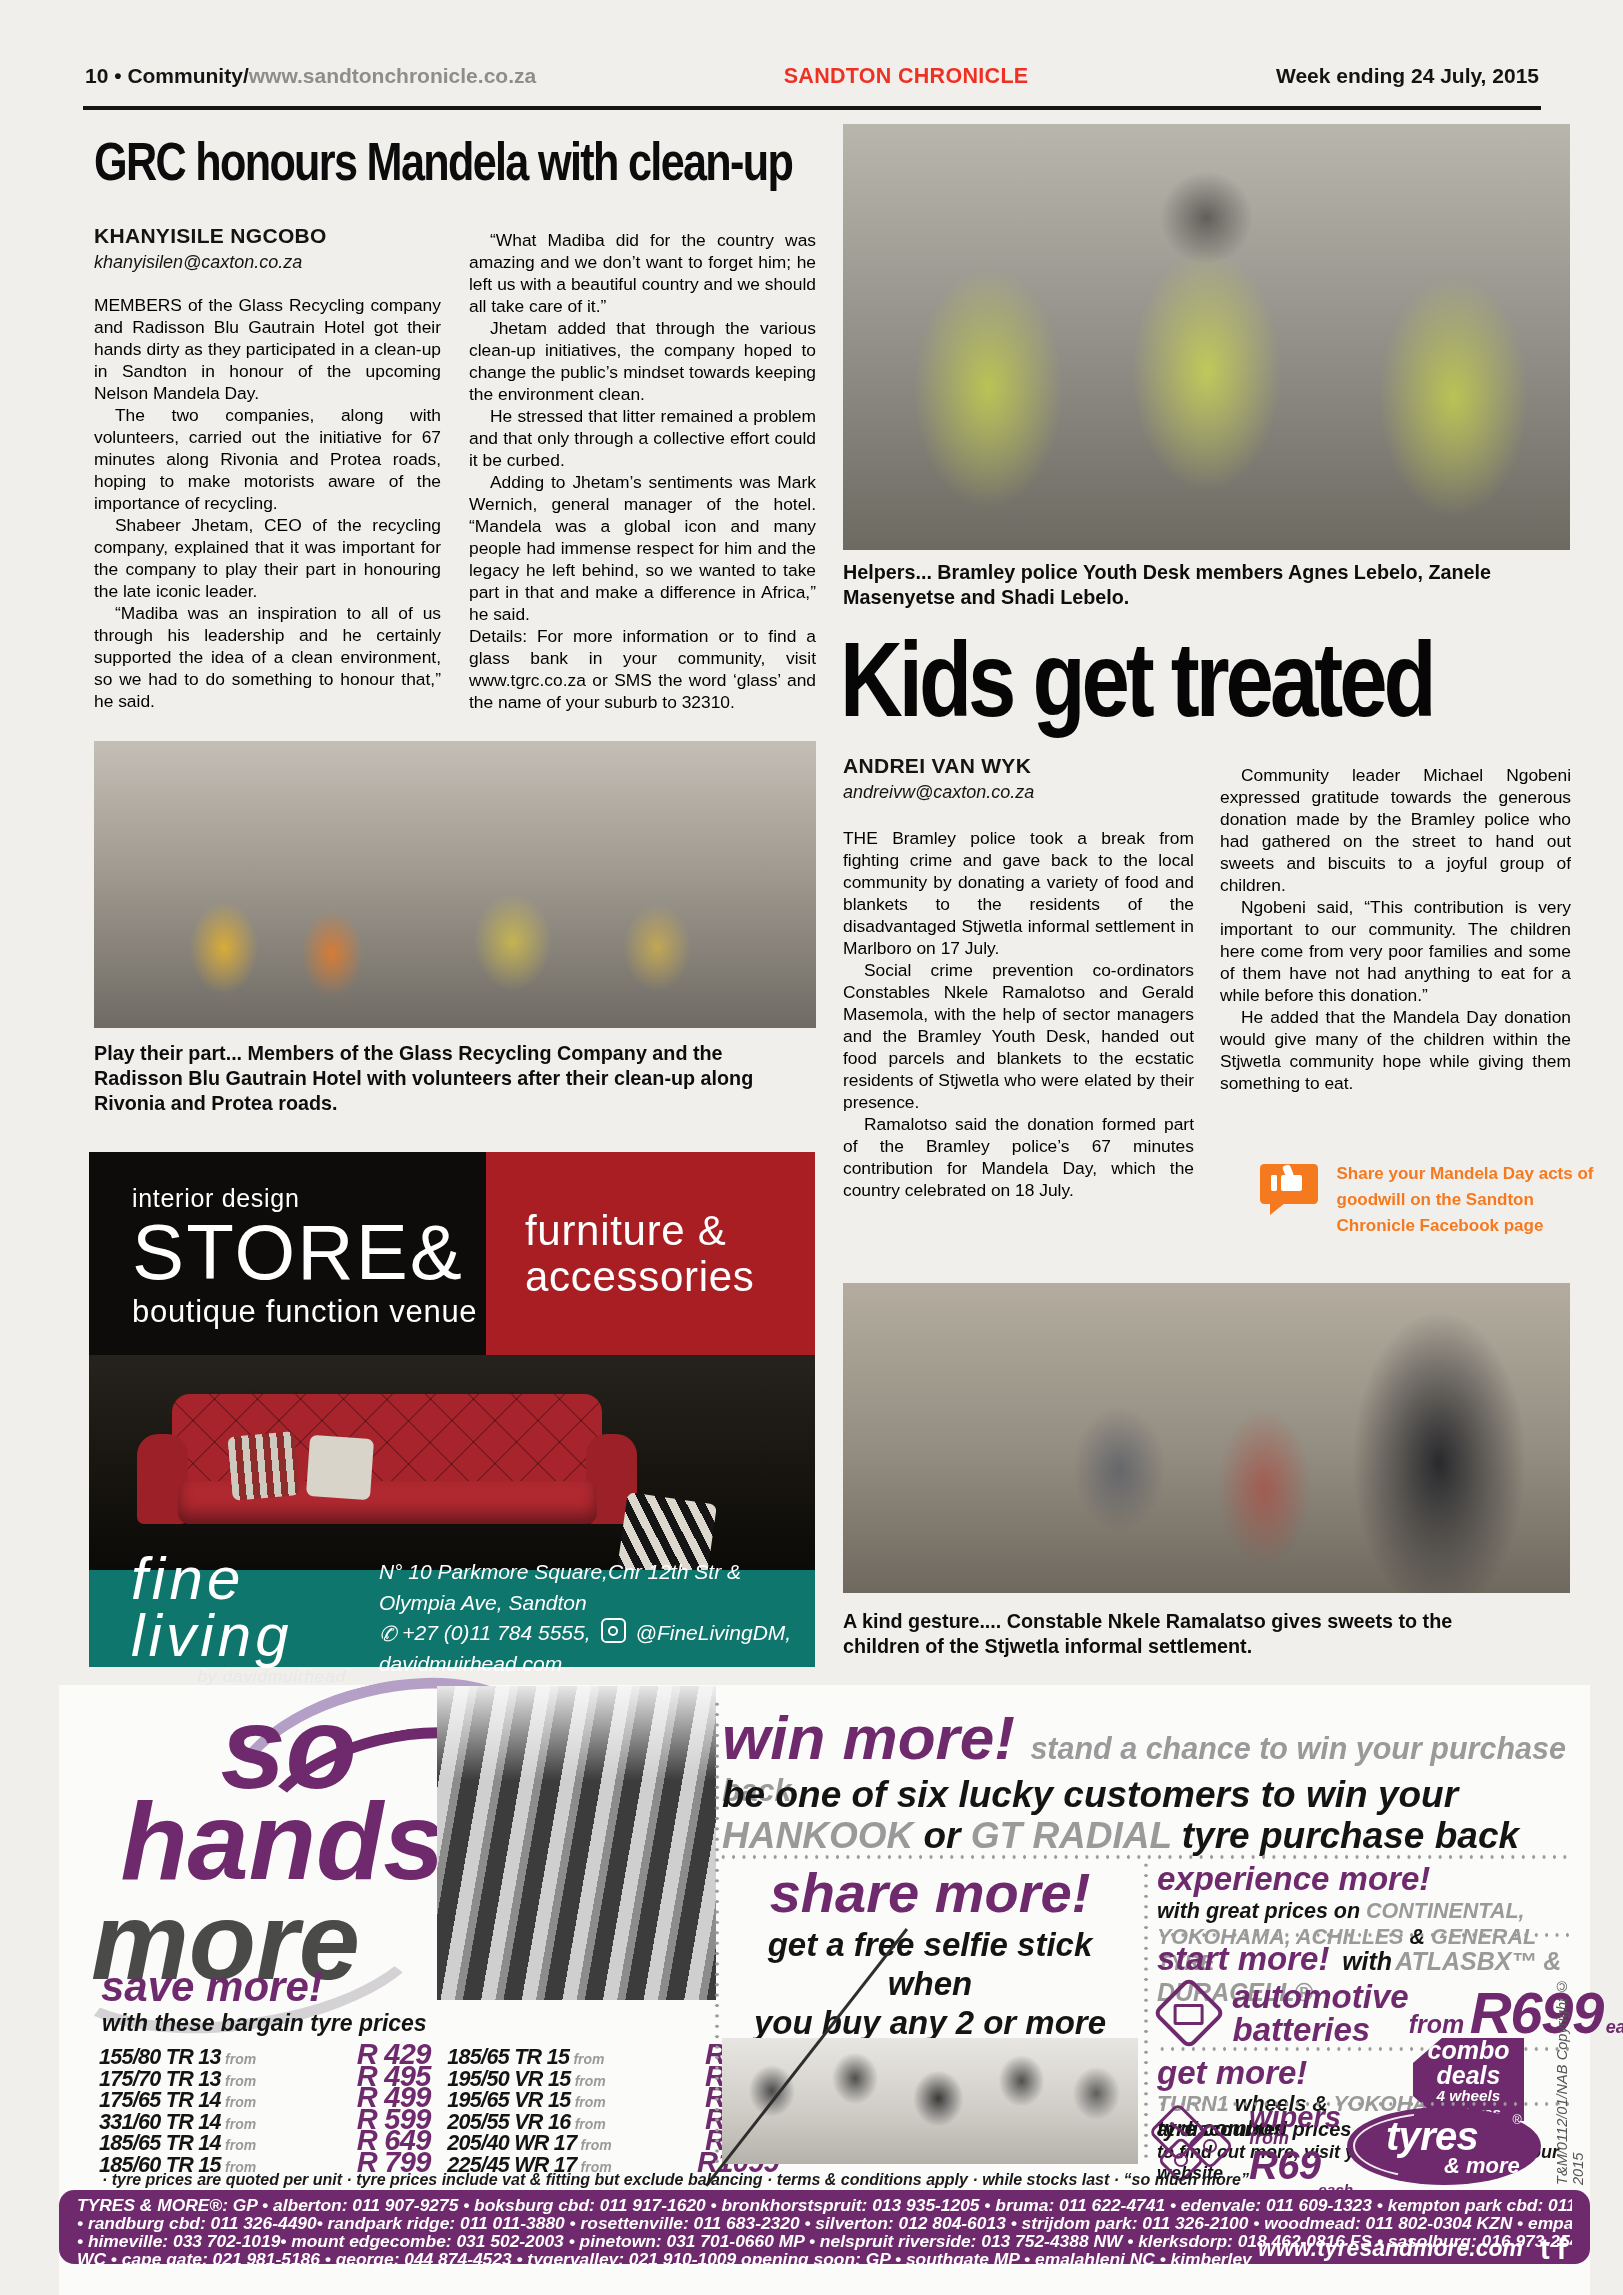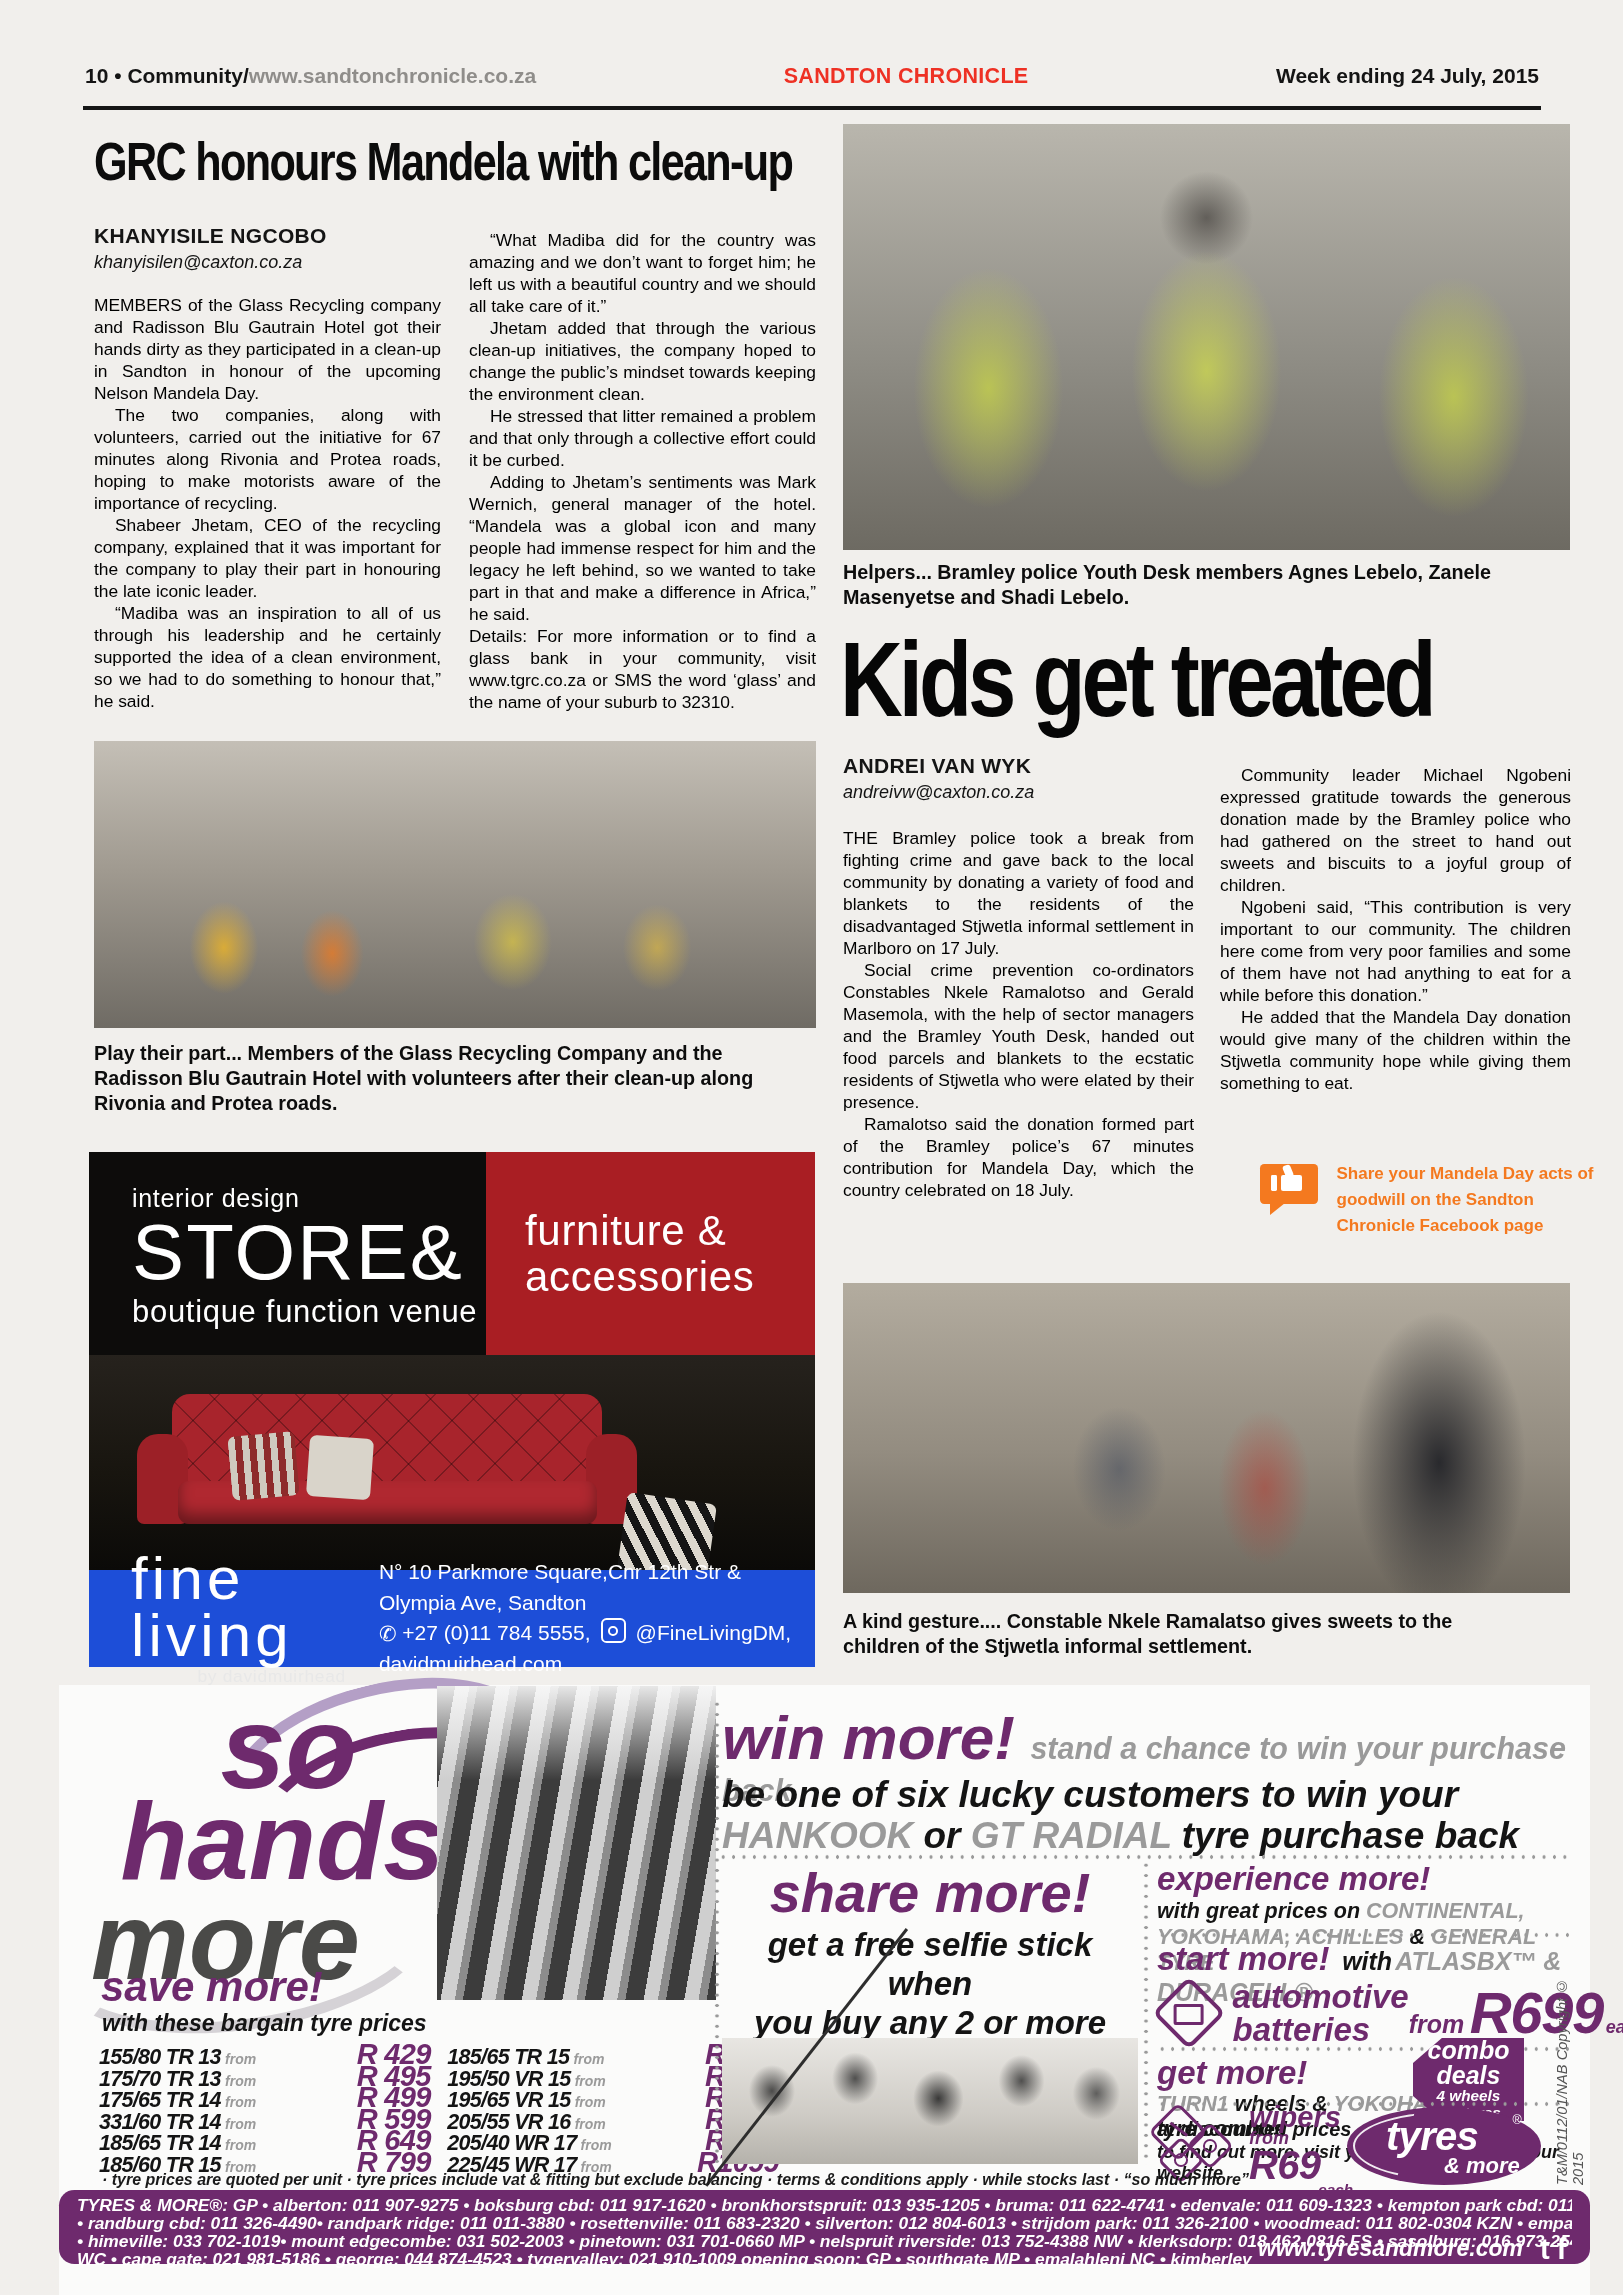--- a/index.html
+++ b/index.html
@@ -86,21 +86,21 @@
   .couch-back{position:absolute;left:0;top:0;width:430px;height:93px;border-radius:18px 18px 0 0;
       background:repeating-linear-gradient(45deg, rgba(0,0,0,.28) 0 1.4px, transparent 1.4px 30.5px),
                  repeating-linear-gradient(-45deg, rgba(0,0,0,.28) 0 1.4px, transparent 1.4px 30.5px),#a8242c;}
   .couch-arm{position:absolute;top:40px;width:51px;height:90px;background:#9c2027;border-radius:21px 21px 7px 7px;}
   .arm-l{left:-35px}.arm-r{right:-35px}
   .couch-seat{position:absolute;left:5.6px;top:87px;width:419px;height:43px;background:#b02830;border-radius:11px;box-shadow:inset 0 -9.7px 15.3px rgba(0,0,0,.4);}
   .pil{position:absolute;border-radius:7px;}
   .pil-stripe{left:58px;top:40px;width:67px;height:64px;background:repeating-linear-gradient(90deg,#cfcabf 0 7px,#8e2b2b 7px 14px);transform:rotate(-5deg);}
   .pil-plain{left:136px;top:43px;width:64px;height:61px;background:#d9d4ca;transform:rotate(4deg);}
   .pil-zebra{left:450px;top:104px;width:90px;height:78px;background:repeating-linear-gradient(55deg,#151515 0 8.3px,#ddd8ce 8.3px 16.7px);transform:rotate(8deg);}
-  .fl-bot{position:absolute;left:0;top:418px;width:726px;height:97px;background:#1d4ed8;color:#fff;display:flex;align-items:center;}
+  .fl-bot{position:absolute;left:0;top:418px;width:726px;height:97px;background:#0f766e;color:#fff;display:flex;align-items:center;font-style:italic;}
   .fl-logo{margin-left:42px;}
   .fl-logo-main{font-size:60px;letter-spacing:4.2px;line-height:.95;}
   .fl-logo-by{font-size:17.4px;letter-spacing:0.7px;text-align:right;margin-top:1.4px;color:#e8e8e8;}
   .fl-addr{margin-left:33px;font-size:21px;line-height:30.5px;}
   .fl-ico{display:inline-block;}
   .cam{display:inline-block;width:21px;height:21px;border:2.1px solid #fff;border-radius:5.6px;position:relative;vertical-align:-2.8px;margin:0 4.2px;}
   .cam::after{content:"";position:absolute;left:5.6px;top:5.6px;width:5.6px;height:5.6px;border:2.1px solid #fff;border-radius:50%;}
 
   
   .ta{position:absolute;left:59px;top:1685px;width:1531px;height:724px;background:#fbfbfa;}

